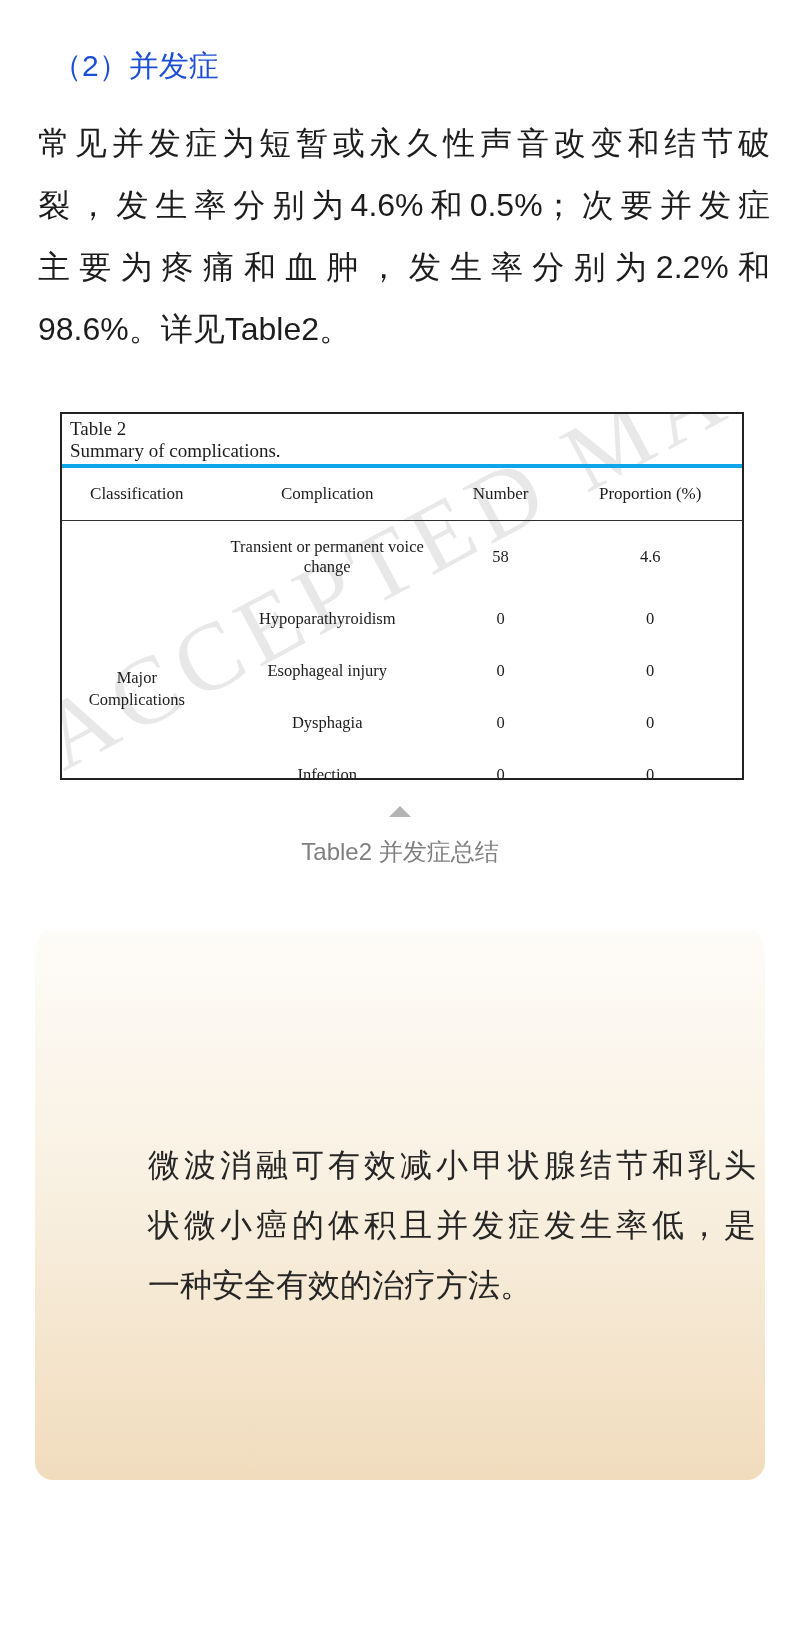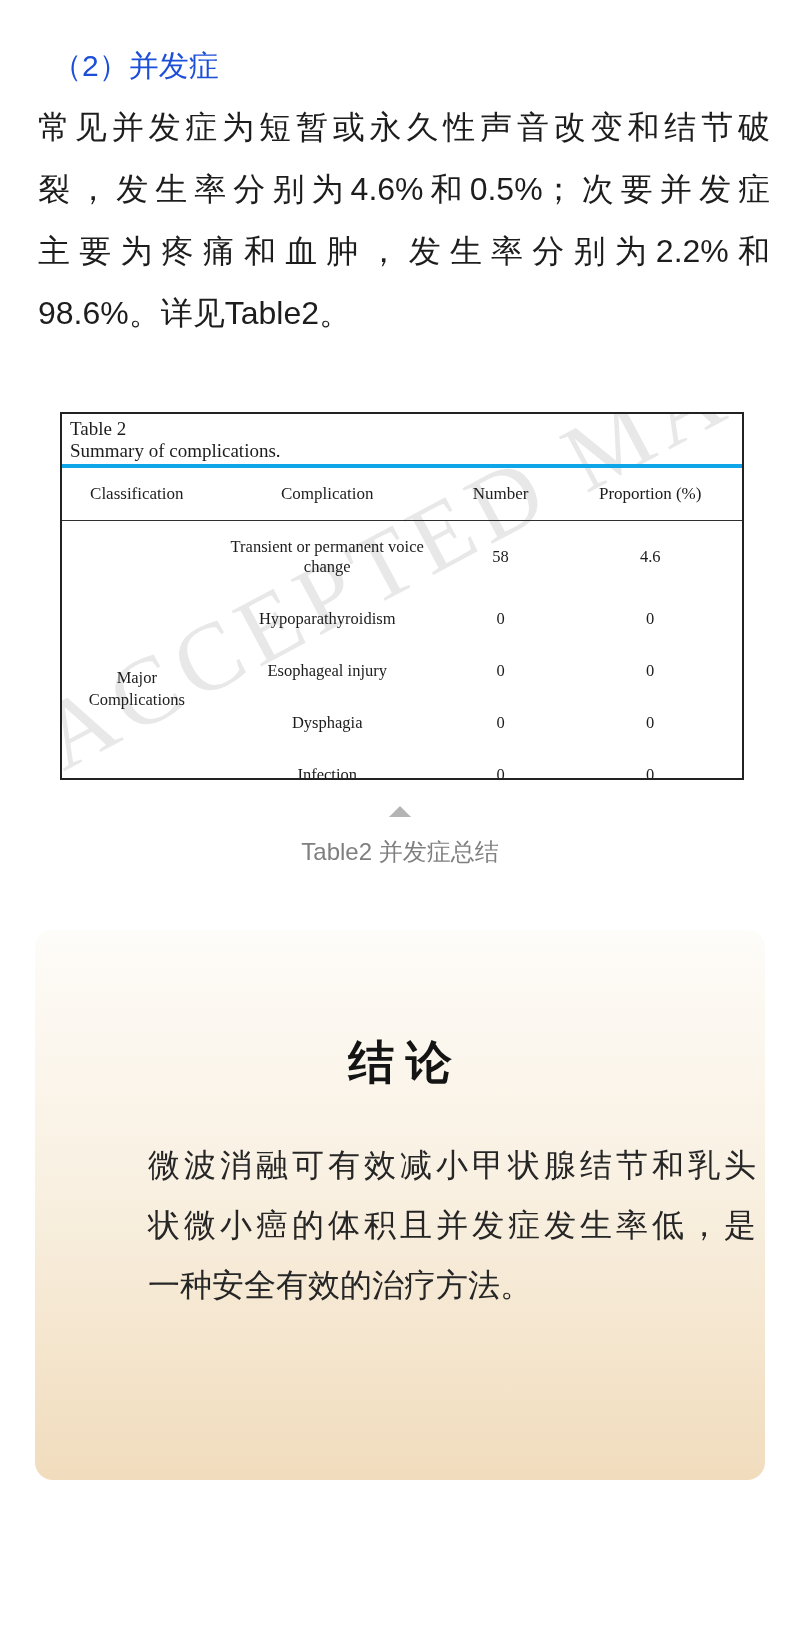--- a/index.html
+++ b/index.html
@@ -13,21 +13,21 @@
   }
   .page{position:absolute;inset:0;}
 
   
   .sec-heading{
     position:absolute;left:48px;top:42px;
     font-size:30px;line-height:40px;font-weight:400;color:#1d4ed8;
     margin:4px;
   }
   .para{
-    position:absolute;left:38px;top:96px;width:732px;
+    position:absolute;left:38px;top:112px;width:732px;
     font-size:32px;color:#1d1d1d;
   }
   .para .pline{height:62px;line-height:62px;white-space:nowrap;}
   .para .pline.just{
     white-space:normal;
     text-align:justify;
     text-align-last:justify;
   }
 
   
@@ -201,21 +201,20 @@
           <td>0</td>
         </tr>
       </tbody>
     </table>
   </figure>
 
   <div class="triangle"></div>
   <div class="caption">Table2 并发症总结</div>
 
   <section class="panel">
-    <h1>结 论</h1>
     <div class="c-para">
       <div class="pline just">微波消融可有效减小甲状腺结节和乳头</div>
       <div class="pline just">状微小癌的体积且并发症发生率低，是</div>
       <div class="pline">一种安全有效的治疗方法。</div>
     </div>
   </section>
 
 </div>
 
 </body></html>

